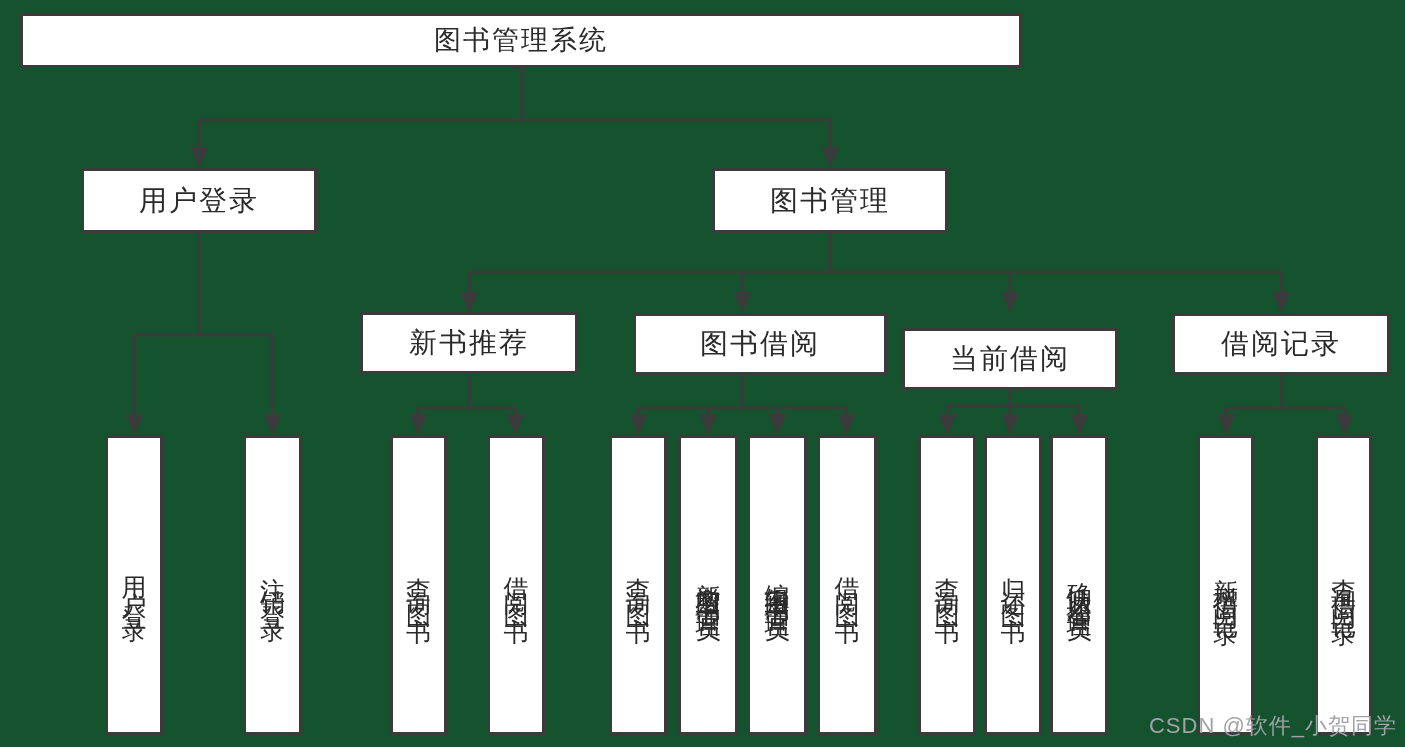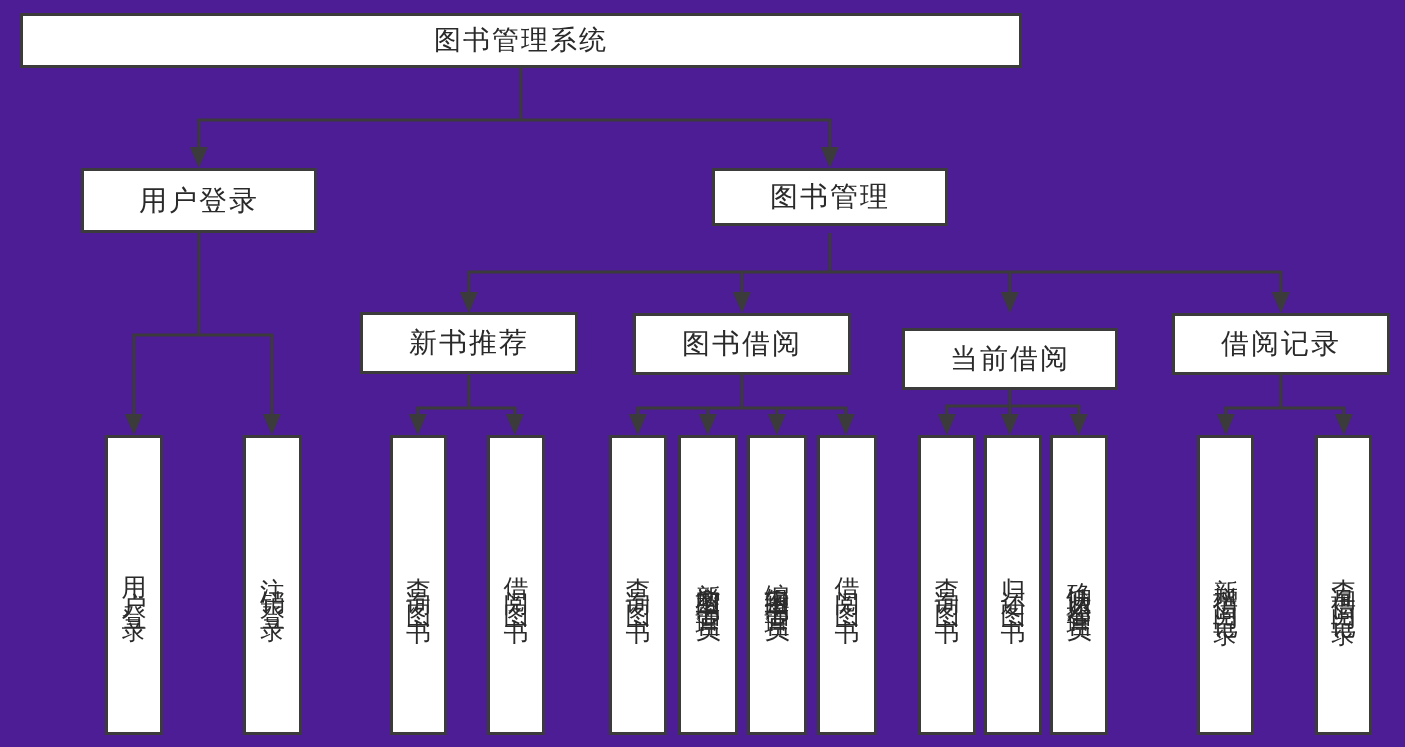--- a/index.html
+++ b/index.html
@@ -1,17 +1,17 @@
 <!DOCTYPE html>
 <html><head>
 <meta charset="utf-8">
 <style>
   html,body{margin:0;padding:0;background:#fff;}
   .canvas{
-    position:relative;width:1405px;height:747px;background:#4c1d95;
+    position:relative;width:1405px;height:747px;background:#14532d;
     font-family:"Liberation Sans","DejaVu Sans",sans-serif;overflow:hidden;
   }
   .wires{position:absolute;left:0;top:0;width:1405px;height:747px;}
   .box{
     position:absolute;box-sizing:border-box;border:3px solid #3b3b3b;background:#fff;
     display:flex;align-items:center;justify-content:center;
     color:#2a2a2a;text-align:center;line-height:1;
   }
   .h{font-size:28px;letter-spacing:2px;}
   .root{font-size:27px;}
@@ -80,24 +80,24 @@
       <polygon points="1070,414 1088,414 1079,435" fill="#3b3b3b"></polygon>
       <line x1="1226" y1="408" x2="1226" y2="416" stroke="#3b3b3b" stroke-width="3"></line>
       <polygon points="1217,414 1235,414 1226,435" fill="#3b3b3b"></polygon>
       <line x1="1344" y1="408" x2="1344" y2="416" stroke="#3b3b3b" stroke-width="3"></line>
       <polygon points="1335,414 1353,414 1344,435" fill="#3b3b3b"></polygon>
     </svg>
 
   <div class="box h root" style="left:20px;top:13px;width:1002px;height:55px">图书管理系统</div>
 
   <div class="box h" style="left:81px;top:168px;width:236px;height:65px">用户登录</div>
-  <div class="box h" style="left:712px;top:168px;width:236px;height:58px">图书管理</div>
+  <div class="box h" style="left:712px;top:168px;width:236px;height:65px">图书管理</div>
 
   <div class="box h" style="left:360px;top:312px;width:218px;height:62px">新书推荐</div>
-  <div class="box h" style="left:633px;top:313px;width:218px;height:62px">图书借阅</div>
+  <div class="box h" style="left:633px;top:313px;width:254px;height:62px">图书借阅</div>
   <div class="box h" style="left:902px;top:328px;width:216px;height:62px">当前借阅</div>
   <div class="box h" style="left:1172px;top:313px;width:218px;height:62px">借阅记录</div>
 
   <div class="box v len4" style="left:105px;top:435px;width:58px;height:300px">用户登录</div>
   <div class="box v len4" style="left:243px;top:435px;width:59px;height:300px">注销登录</div>
 
   <div class="box v len4" style="left:390px;top:435px;width:57px;height:300px">查询图书</div>
   <div class="box v len4" style="left:487px;top:435px;width:58px;height:300px">借阅图书</div>
 
   <div class="box v len4" style="left:609px;top:435px;width:58px;height:300px">查询图书</div>
@@ -105,13 +105,14 @@
   <div class="box v len9" style="left:747px;top:435px;width:60px;height:300px">编辑图书（管理员）</div>
   <div class="box v len4" style="left:817px;top:435px;width:60px;height:300px">借阅图书</div>
 
   <div class="box v len4" style="left:918px;top:435px;width:58px;height:300px">查询图书</div>
   <div class="box v len4" style="left:984px;top:435px;width:58px;height:300px">归还图书</div>
   <div class="box v len9" style="left:1050px;top:435px;width:58px;height:300px">确认归还（管理员）</div>
 
   <div class="box v len6" style="left:1197px;top:435px;width:57px;height:300px">新增借阅记录</div>
   <div class="box v len6" style="left:1315px;top:435px;width:57px;height:300px">查询借阅记录</div>
 
+  <div class="watermark">CSDN @软件_小贺同学</div>
 </div>
 
 </body></html>

